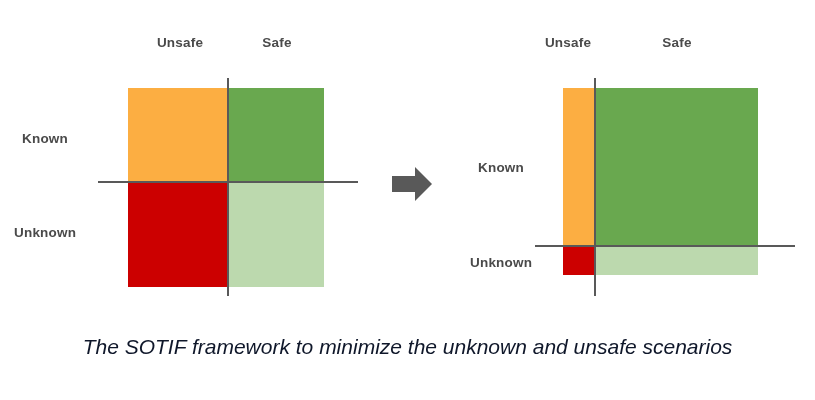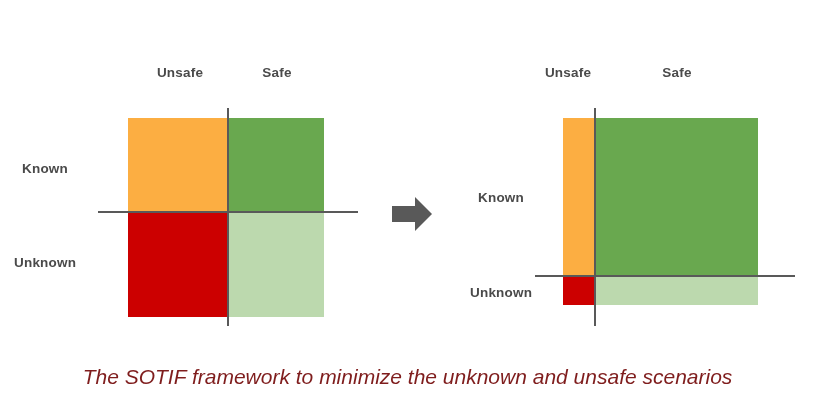--- a/index.html
+++ b/index.html
@@ -11,21 +11,20 @@
     height: 400px;
     background: #ffffff;
     font-family: "Liberation Sans", sans-serif;
     overflow: hidden;
   }
   #figure {
     position: relative;
     width: 815px;
     height: 328px;
     background: #ffffff;
-    margin-top: 30px;
   }
 
   
   .axis-h {
     position: absolute;
     height: 2px;
     background: #595959;
   }
   .axis-v {
     position: absolute;
@@ -95,21 +94,21 @@
 
   
   #caption {
     position: absolute;
     left: 0;
     top: 335px;
     width: 815px;
     text-align: center;
     font-size: 21px;
     font-style: italic;
-    color: #7f1d1d;
+    color: #0f172a;
     white-space: nowrap;
   }
 </style>
 </head>
 <body style="background: rgb(255, 255, 255);">
 
 <div id="figure" style="background: rgb(255, 255, 255);">
 
   <div id="chart-before">
 

